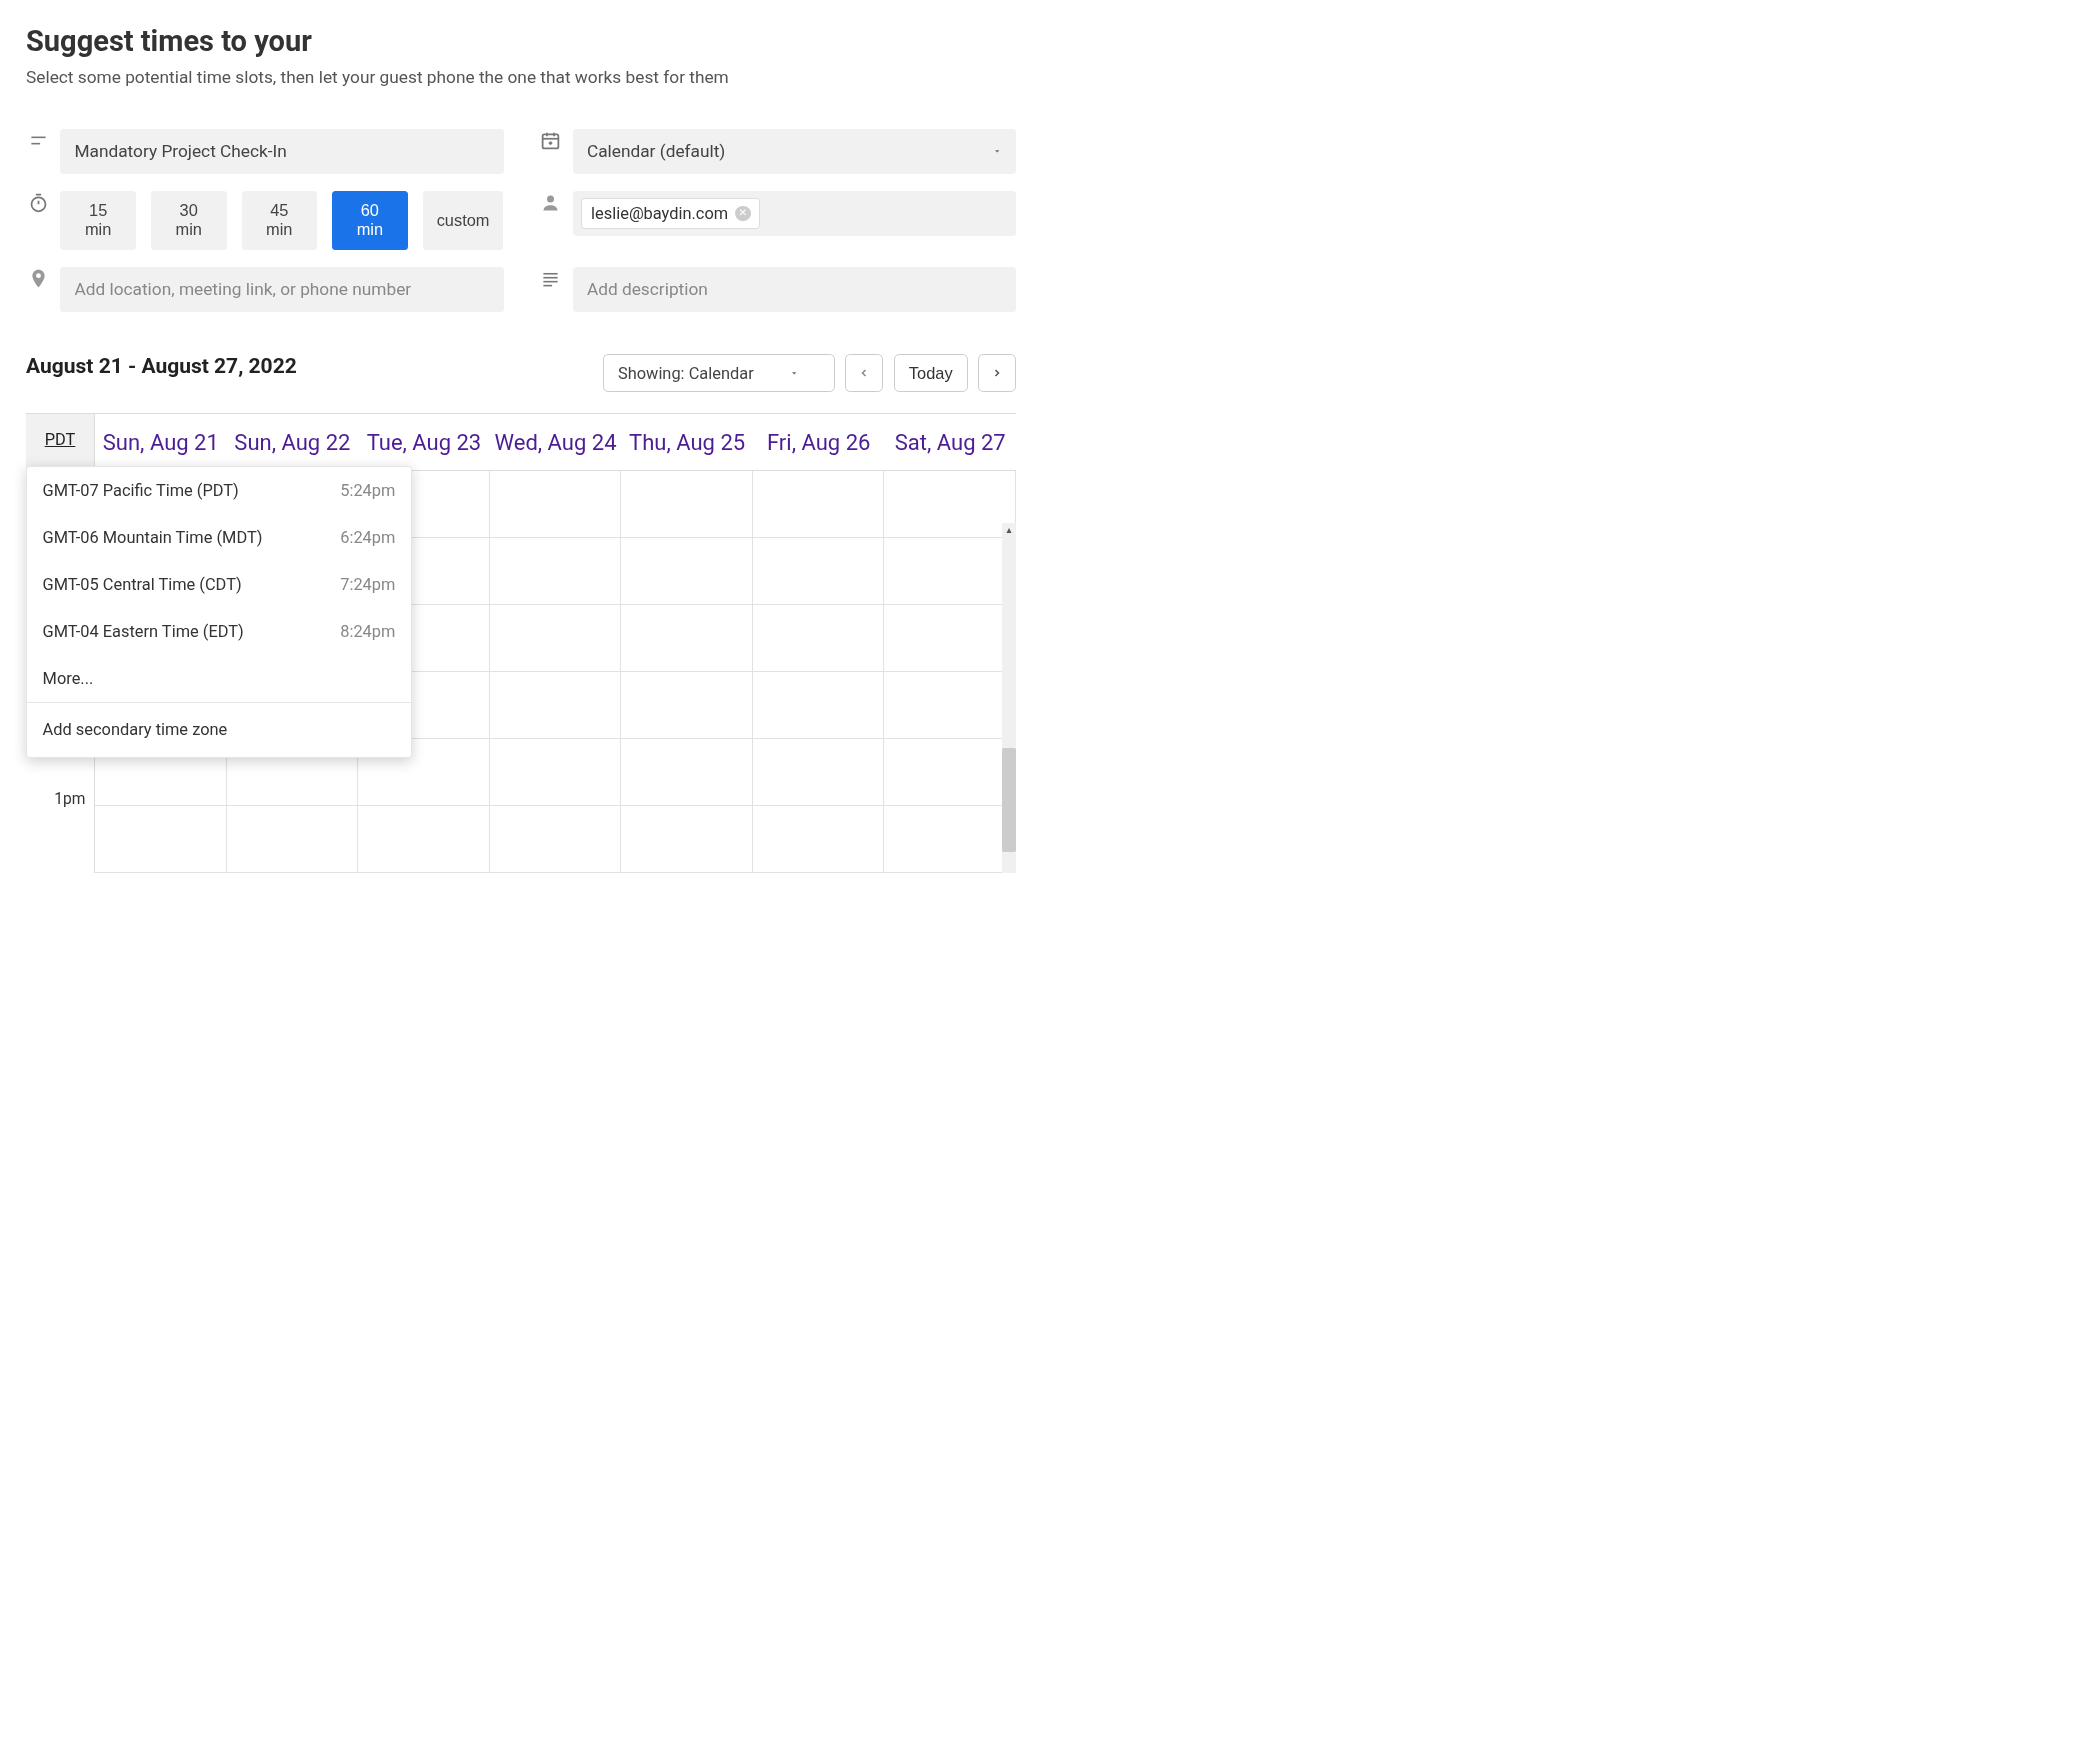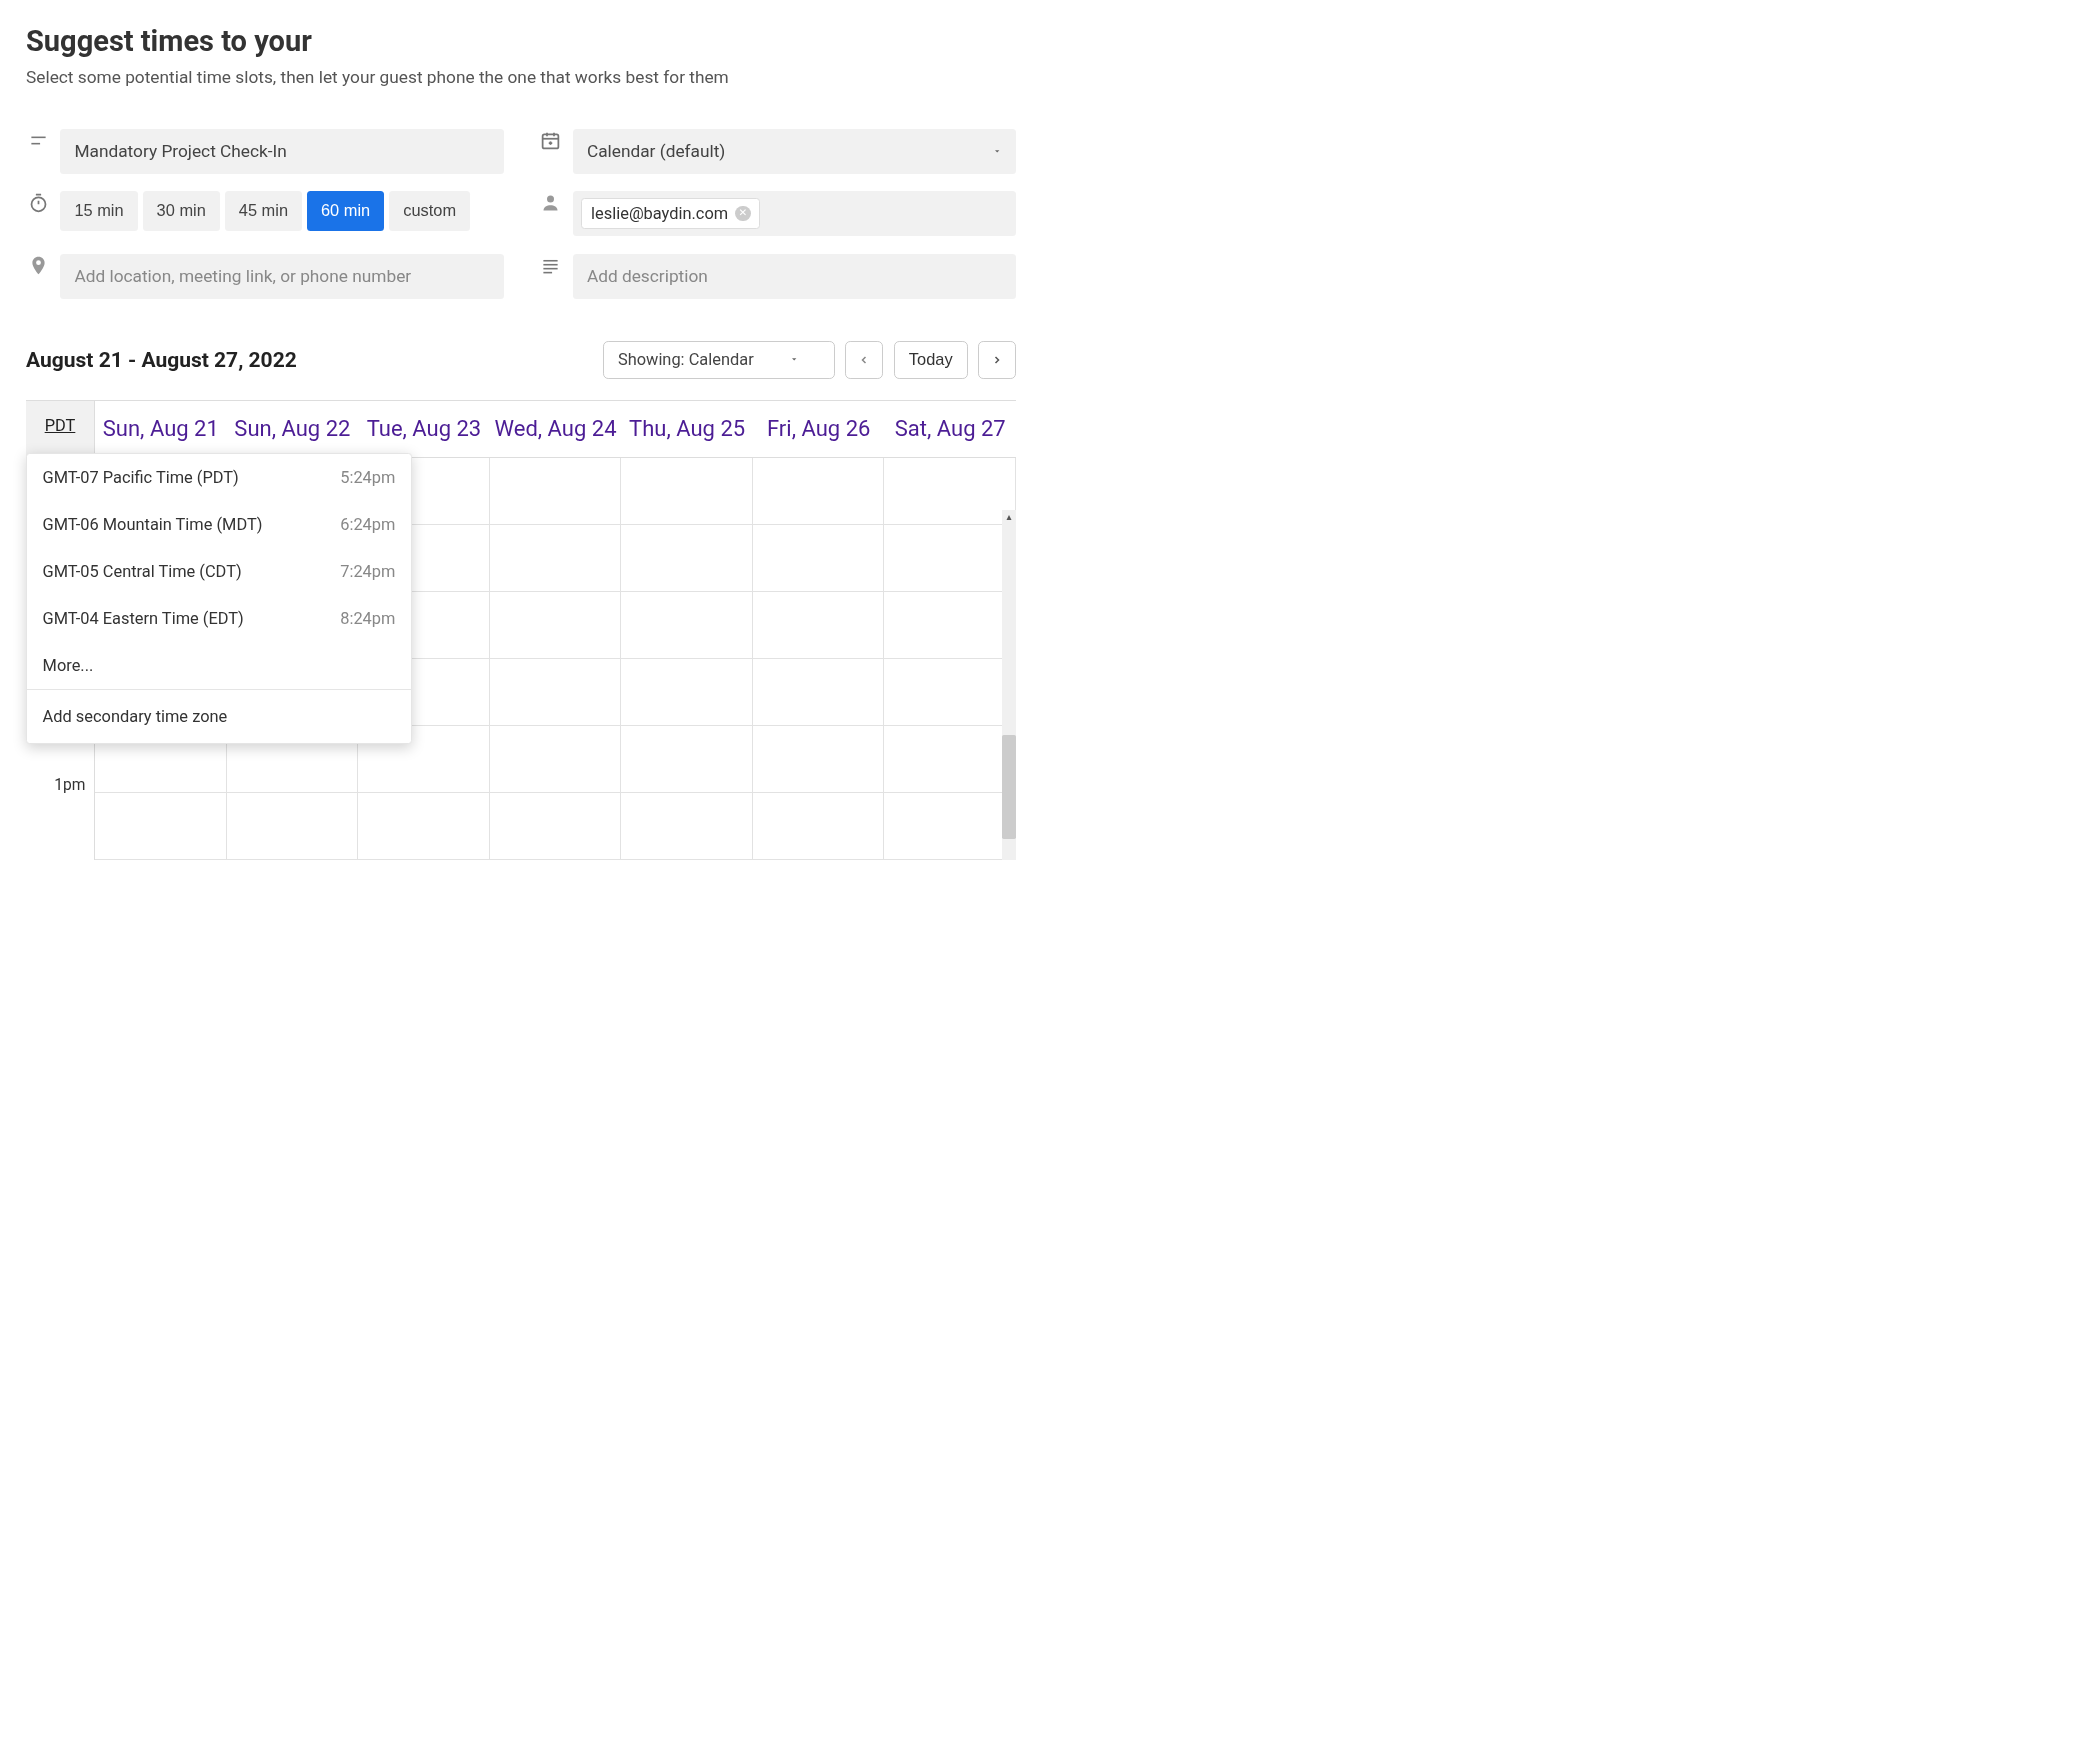--- a/index.html
+++ b/index.html
@@ -55,21 +55,21 @@
     min-height: 45px;
   }
   .field.placeholder { color: #888; }
   .field .chev-down {
     margin-left: auto;
     color: #666;
   }
 
   .duration-group {
     display: flex;
-    gap: 5px;
+    gap: 15px;
     flex: 1;
   }
   .dur-btn {
     background: #f1f1f1;
     border: none;
     border-radius: 3.5px;
     padding: 10.4px 14px;
     font-size: 16.4px;
     color: #444;
     cursor: pointer;
@@ -98,21 +98,20 @@
     display: inline-flex;
     align-items: center;
     justify-content: center;
     font-size: 10.4px;
     line-height: 1;
   }
 
   
   .week-header {
     display: flex;
-    align-items: center;
     justify-content: space-between;
     margin-bottom: 21px;
   }
   .date-range {
     font-size: 21px;
     font-weight: 700;
     color: #222;
   }
   .week-controls {
     display: flex;

